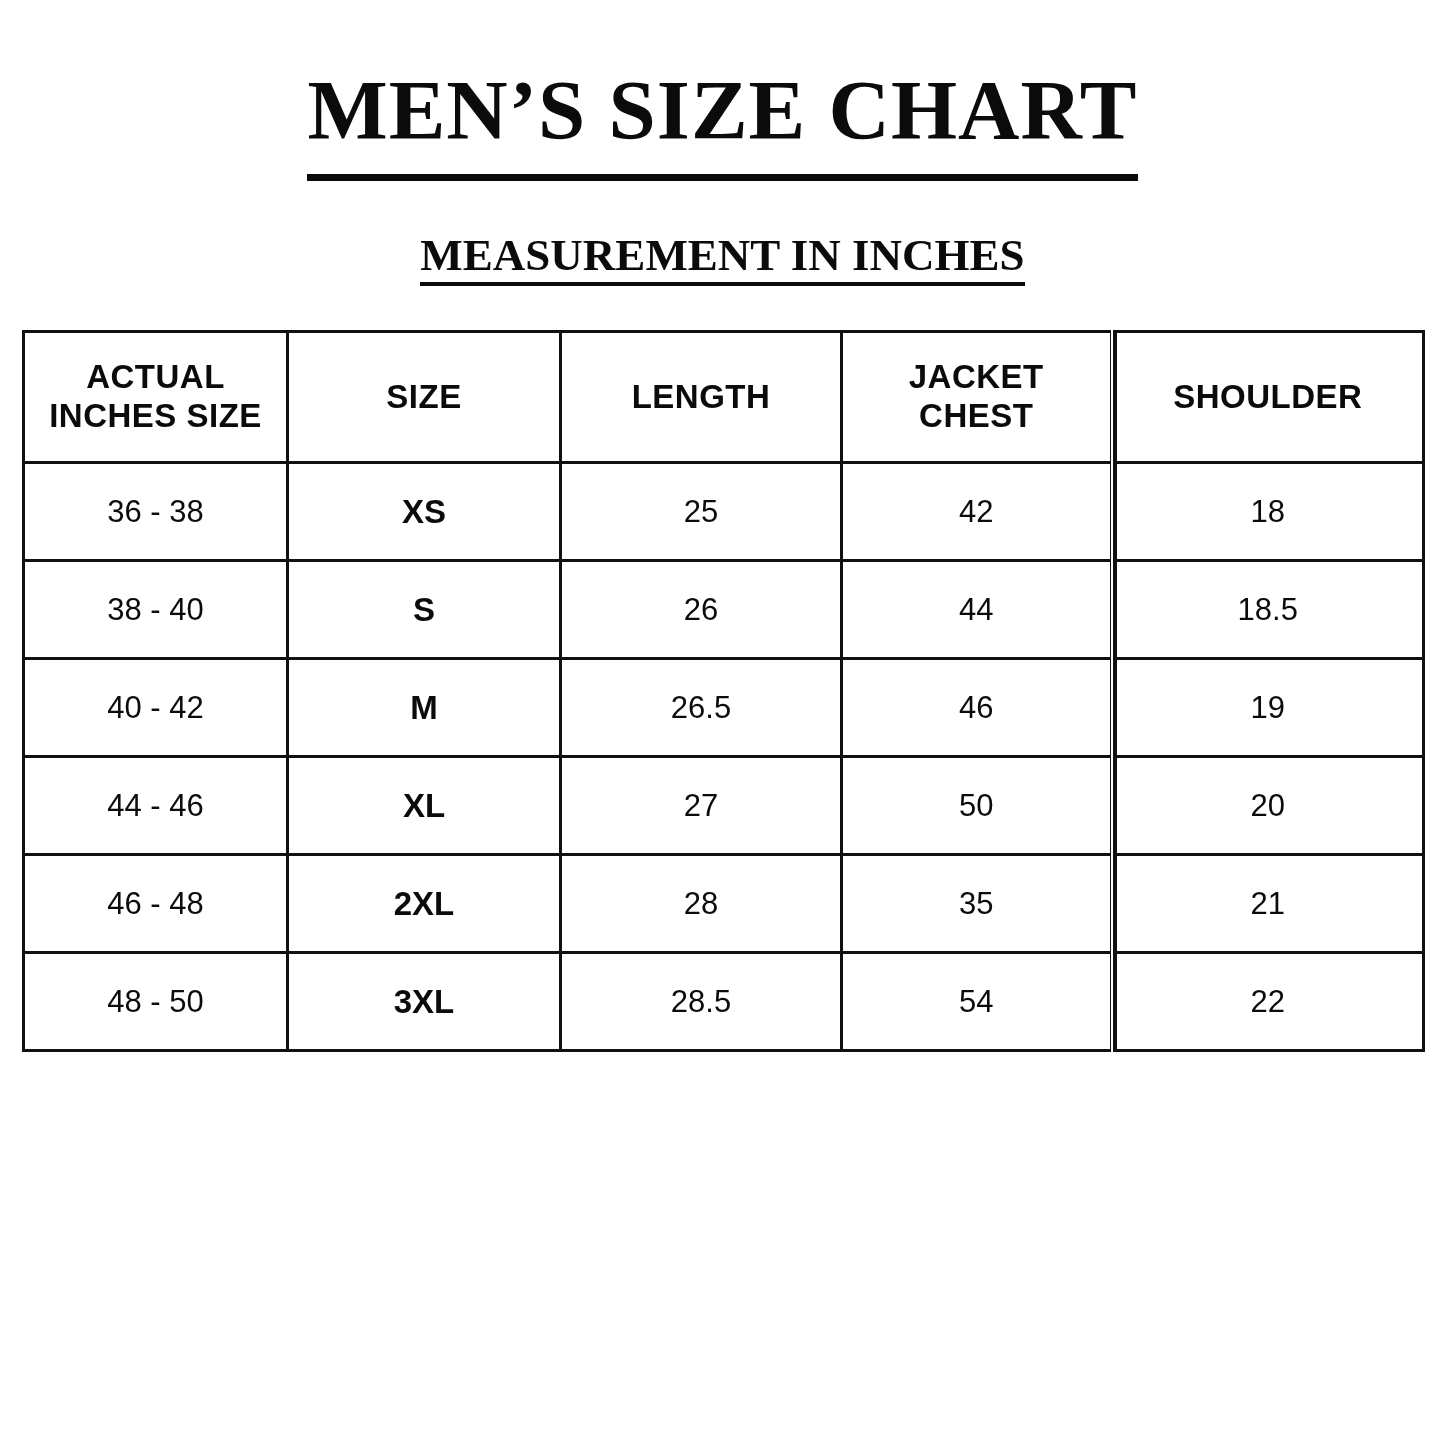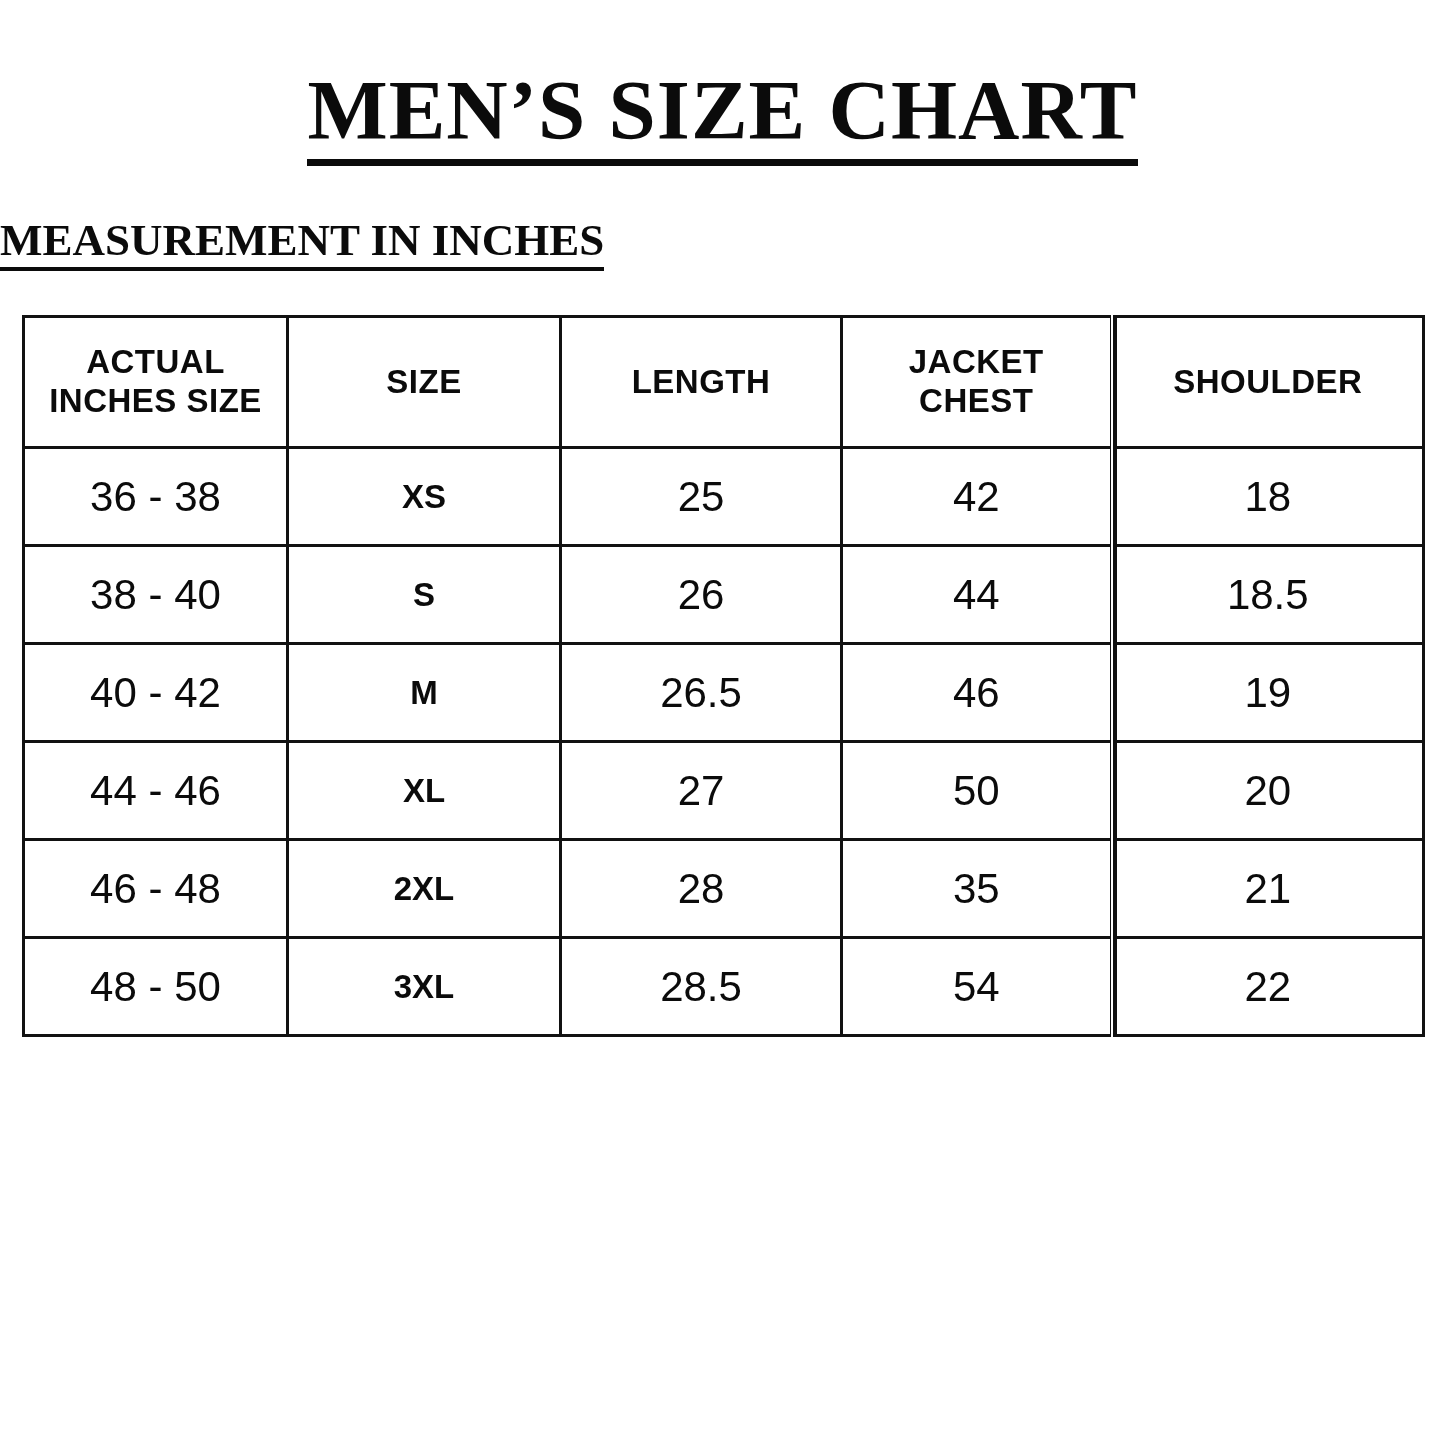--- a/index.html
+++ b/index.html
@@ -27,24 +27,25 @@
     font-weight: bold;
     font-size: 85px;
     letter-spacing: 1px;
     line-height: 1;
     margin: 0;
     padding-top: 68px;
     color: #0b0b0b;
   }
   .title span {
     border-bottom: 7px solid #0b0b0b;
-    padding-bottom: 6px;
+    padding-bottom: 21px;
     display: inline-block;
   }
   .subtitle {
+    text-align: center;
     font-family: "Liberation Serif", serif;
     font-weight: bold;
     font-size: 45px;
     line-height: 1;
     margin: 0;
     padding-top: 52px;
     color: #0b0b0b;
   }
   .subtitle span {
     border-bottom: 4px solid #0b0b0b;
@@ -78,21 +79,21 @@
   table.size-chart thead th {
     height: 128px;
     font-size: 33px;
     font-weight: bold;
     letter-spacing: 0.5px;
     line-height: 1.18;
     padding: 0 6px;
   }
   table.size-chart tbody td {
     height: 95px;
-    font-size: 42px;
+    font-size: 31px;
     font-weight: normal;
     padding: 0 6px;
   }
   table.size-chart tbody td.size-col {
     font-weight: bold;
     font-size: 33px;
   }
   
   table.size-chart th.dbl-left,
   table.size-chart td.dbl-left {

